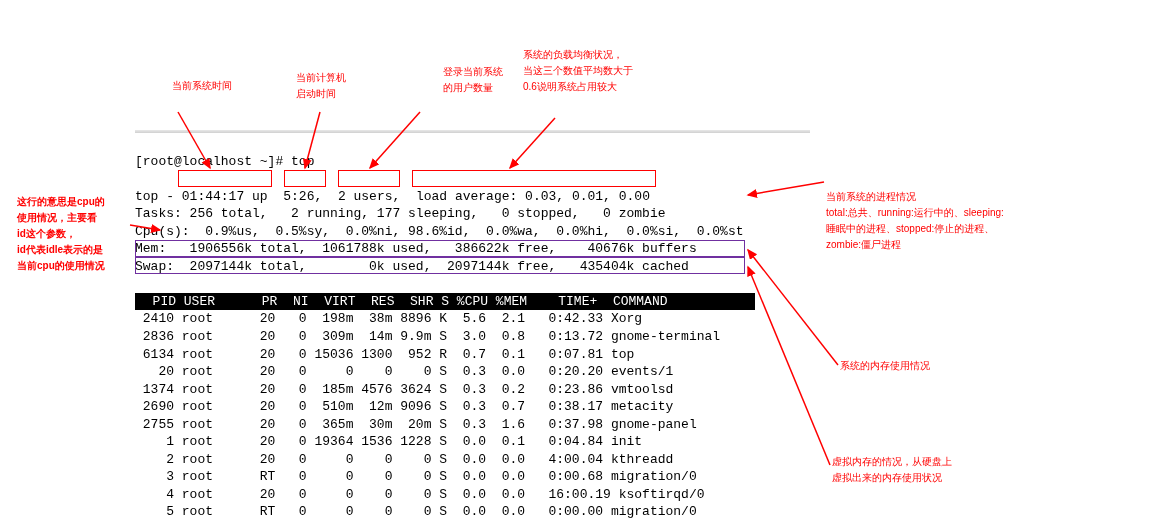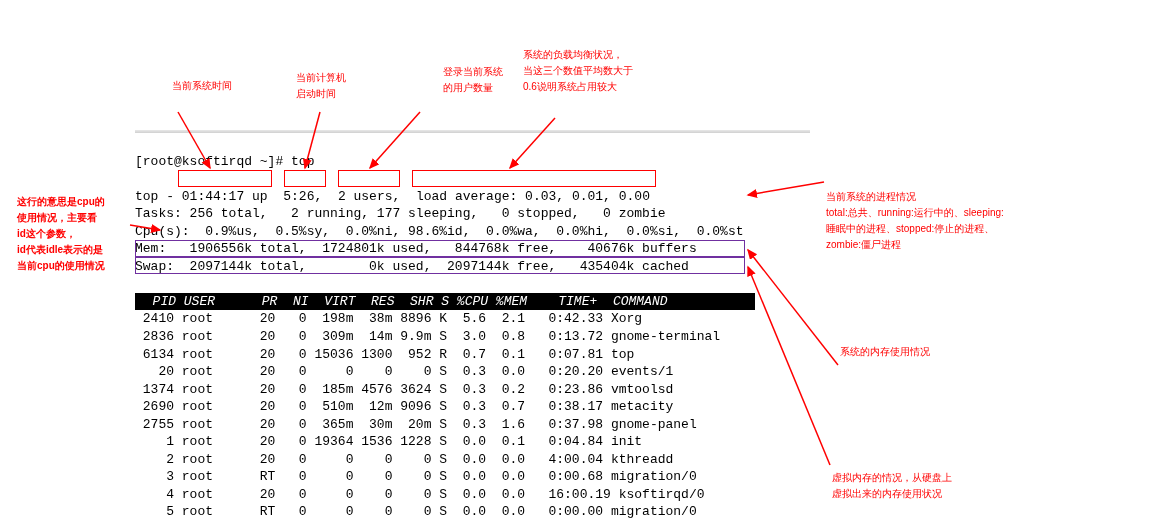--- a/index.html
+++ b/index.html
@@ -30,21 +30,20 @@
     .box {
       position: absolute;
       border: 1px solid #ff0000;
       pointer-events: none;
     }
     .header-row {
       background: #000;
       color: #fff;
       display: inline-block;
       padding: 0 2px;
-      font-style: italic;
     }
     svg.arrows {
       position: absolute;
       top: 0;
       left: 0;
       pointer-events: none;
     }
     .gray-bar {
       position: absolute;
       background: linear-gradient(#e8e8e8, #d0d0d0);
@@ -66,31 +65,31 @@
 0.6说明系统占用较大</div>
 <div class="annotation" style="left:17px; top:194px; white-space:pre;font-weight:bold;">这行的意思是cpu的
 使用情况，主要看
 id这个参数，
 id代表idle表示的是
 当前cpu的使用情况</div>
 <div class="annotation" style="left:826px; top:189px; white-space:pre;">当前系统的进程情况
 total:总共、running:运行中的、sleeping:
 睡眠中的进程、stopped:停止的进程、
 zombie:僵尸进程</div>
-<div class="annotation" style="left:840px; top:344px;">系统的内存使用情况</div>
-<div class="annotation" style="left:832px; top:454px; white-space:pre;margin-top:16px;">虚拟内存的情况，从硬盘上
+<div class="annotation" style="left:840px; top:358px;">系统的内存使用情况</div>
+<div class="annotation" style="left:832px; top:454px; white-space:pre;">虚拟内存的情况，从硬盘上
 虚拟出来的内存使用状况</div>
 
 <div class="terminal">
-<span>[root@ksoftirqd ~]# top</span>
+<span>[root@localhost ~]# top</span>
 
 <span><span>top - </span><span>01:44:17 up</span>  <span>5:26</span>,  <span>2 users</span>,  <span>load average: 0.03, 0.01, 0.00</span></span>
 <span>Tasks: 256 total,   2 running, 177 sleeping,   0 stopped,   0 zombie</span>
 <span>Cpu(s):  0.9%us,  0.5%sy,  0.0%ni, 98.6%id,  0.0%wa,  0.0%hi,  0.0%si,  0.0%st</span>
-<span>Mem:   1906556k total,  1724801k used,   844768k free,    40676k buffers</span>
+<span>Mem:   1906556k total,  1061788k used,   386622k free,    40676k buffers</span>
 <span>Swap:  2097144k total,        0k used,  2097144k free,   435404k cached</span>
 
 <span class="header-row">  PID USER      PR  NI  VIRT  RES  SHR S %CPU %MEM    TIME+  COMMAND           </span>
 <span> 2410 root      20   0  198m  38m 8896 K  5.6  2.1   0:42.33 Xorg</span>
 <span> 2836 root      20   0  309m  14m 9.9m S  3.0  0.8   0:13.72 gnome-terminal</span>
 <span> 6134 root      20   0 15036 1300  952 R  0.7  0.1   0:07.81 top</span>
 <span>   20 root      20   0     0    0    0 S  0.3  0.0   0:20.20 events/1</span>
 <span> 1374 root      20   0  185m 4576 3624 S  0.3  0.2   0:23.86 vmtoolsd</span>
 <span> 2690 root      20   0  510m  12m 9096 S  0.3  0.7   0:38.17 metacity</span>
 <span> 2755 root      20   0  365m  30m  20m S  0.3  1.6   0:37.98 gnome-panel</span>

